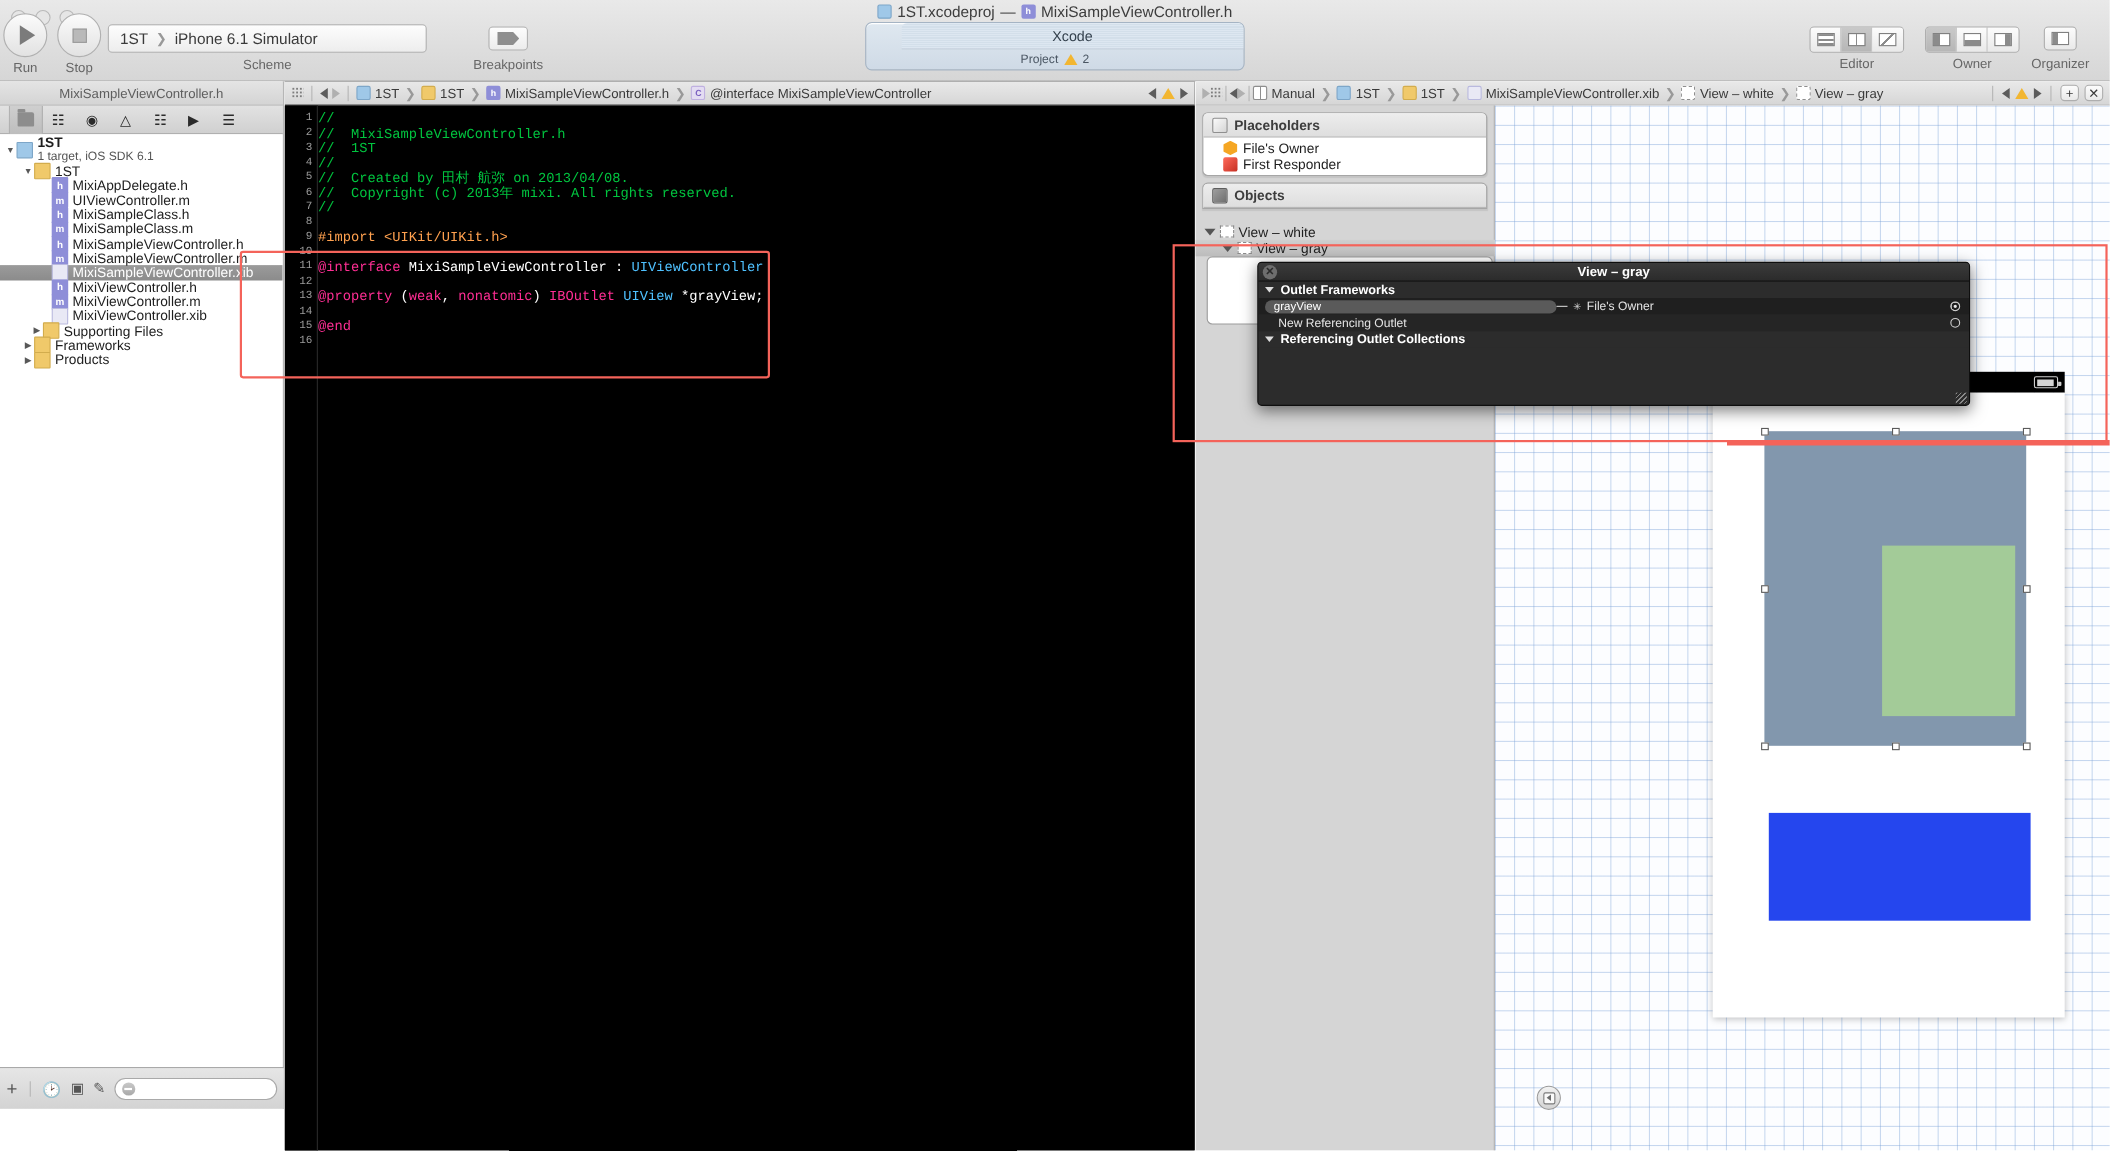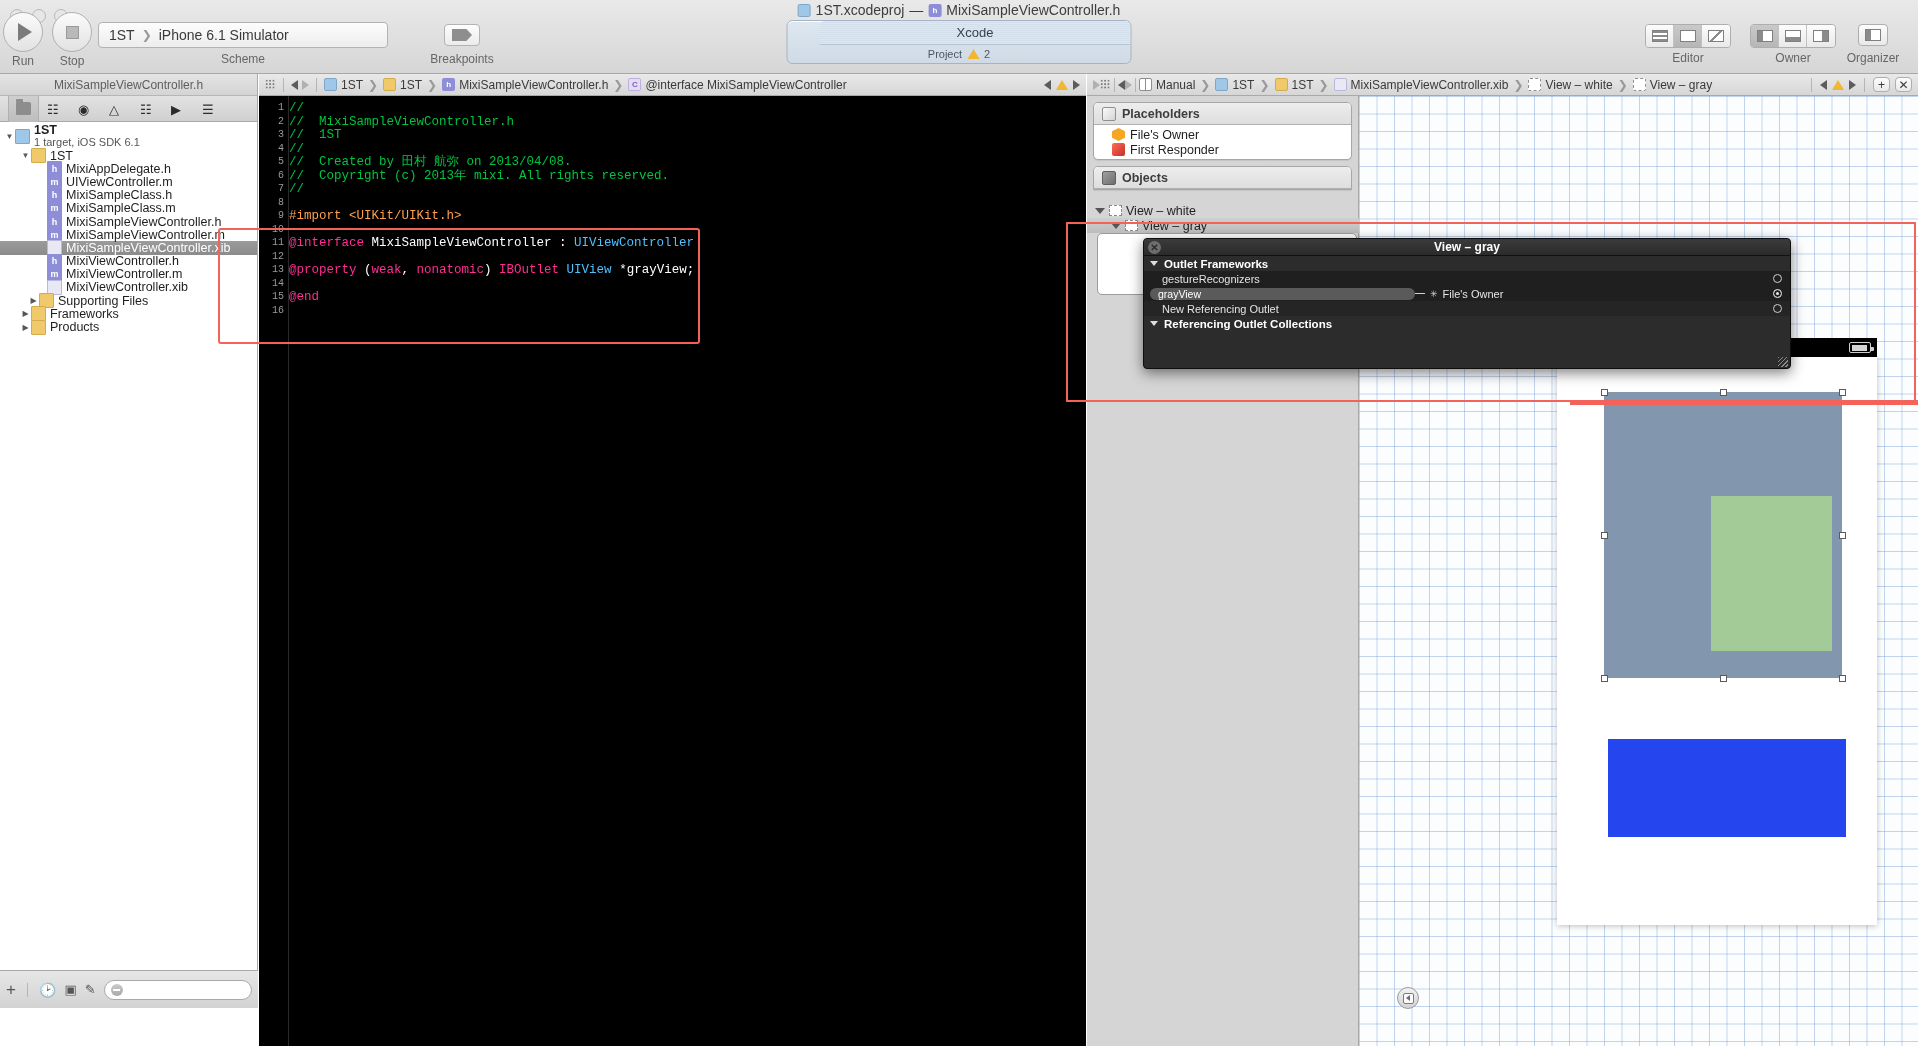--- a/index.html
+++ b/index.html
@@ -698,24 +698,20 @@
 <div id="conn-popup">
   <div id="conn-title">
     <span id="conn-close">✕</span>
     <span>View – gray</span>
   </div>
   <div id="conn-body">
       <div class="csec">
         <span class="ctri"></span>
         <span>Outlet Frameworks</span>
       </div>
-      <div class="citem">
-        <span>gestureRecognizers</span>
-        <span class="cdot"></span>
-      </div>
       <div class="citem" style="padding-left: 6px;">
         <span class="pill" style="width: 265px;">grayView</span>
         <span class="conn-line"></span>
         <span style="margin: 0px 5px; font-size: 9px; color: rgb(216, 216, 216);">✳</span>
         <span>File's Owner</span>
         <span class="cdot filled"></span>
       </div>
       <div class="citem alt">
         <span>New Referencing Outlet</span>
         <span class="cdot"></span>

